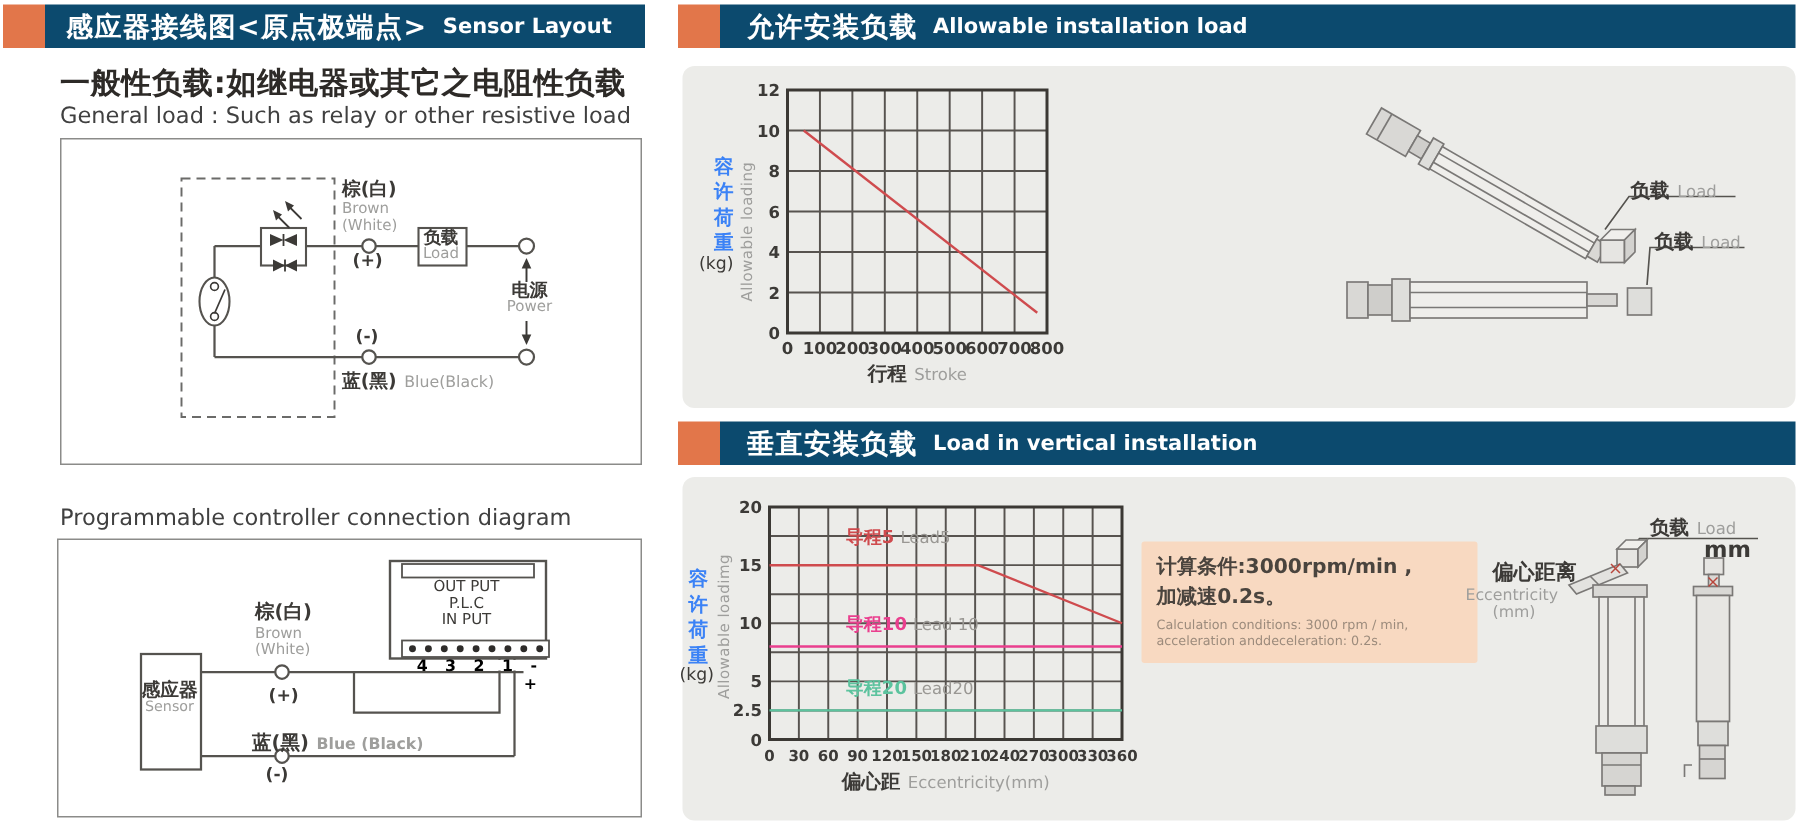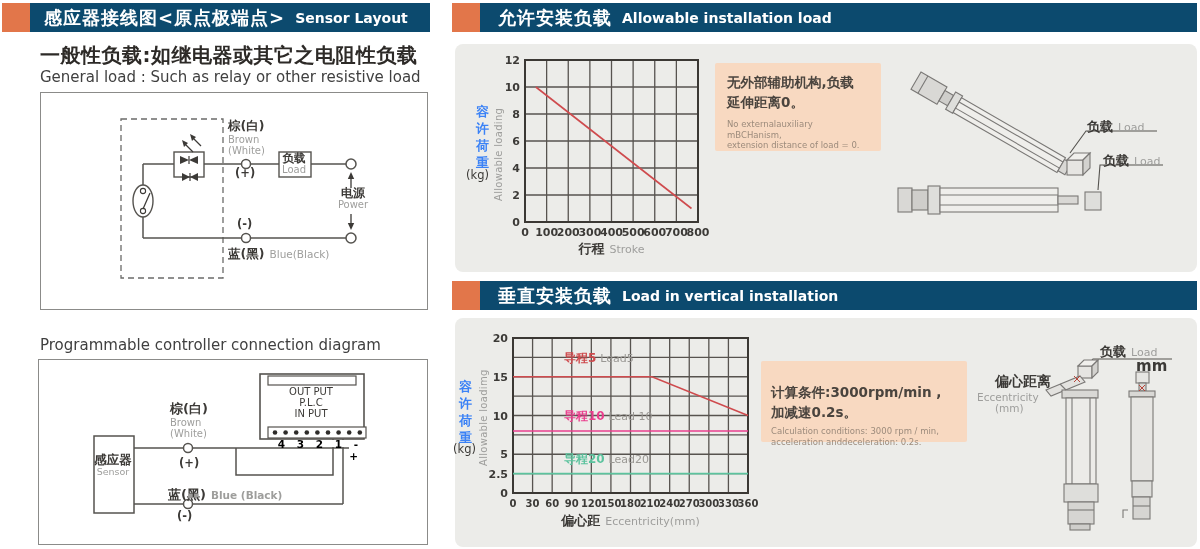--- a/index.html
+++ b/index.html
@@ -238,27 +238,20 @@
       <polyline points="42.8,36.0 198.5,157.5" fill="none" stroke="#cf4b4e" stroke-width="1.6"></polyline>
     </svg>
   <div class="abs vzh" style="left:476px; top:103px;">容许荷重</div>
   <div class="abs kg" style="left:466px; top:168px;">(kg)</div>
   <div class="abs ven" style="left:493px; top:93px; height:108px;">Allowable loading</div>
   <div class="abs xtitle" style="left:525px; top:238px; width:173px;">
     <span class="xzh">行程</span>
     <span class="xen">Stroke</span>
   </div>
 
-  <div class="abs note" style="left:715px; top:63px; width:166px; height:88px;">
-    <div class="nzh">无外部辅助机构,负载</div>
-    <div class="nzh">延伸距离0。</div>
-    <div class="gap"></div>
-    <div class="nen">No externalauxiliary mBCHanism,</div>
-    <div class="nen">extension distance of load = 0.</div>
-  </div>
 
   <svg class="abs" style="left:895px; top:58px;" width="302" height="214" viewBox="0 0 302 214">
     <g transform="translate(26,14) rotate(30)" stroke="#7a7876" stroke-width="1.1">
       <rect x="0" y="0" width="30" height="20" fill="#d9d8d5"></rect>
       <line x1="8" y1="0" x2="8" y2="20" stroke="#7a7876"></line>
       <rect x="30" y="4" width="10" height="12" fill="#cfcecb"></rect>
       <rect x="40" y="0" width="8" height="20" fill="#dededb"></rect>
       <rect x="48" y="2" width="120" height="17" fill="#efeeeb"></rect>
       <line x1="48" y1="7" x2="168" y2="7"></line>
       <line x1="48" y1="14" x2="168" y2="14"></line>
@@ -351,21 +344,21 @@
       <text x="85.91666666666667" y="138.775"><tspan fill="#5cc39e" font-size="12" font-weight="bold">导程20</tspan><tspan fill="#9a9894" font-size="11" dx="4">Lead20</tspan></text>
     </svg>
   <div class="abs vzh" style="left:459px; top:378px;">容许荷重</div>
   <div class="abs kg" style="left:453px; top:442px;">(kg)</div>
   <div class="abs ven" style="left:478px; top:366px; height:100px;">Allowable loadimg</div>
   <div class="abs xtitle" style="left:513px; top:510px; width:235px;">
     <span class="xzh">偏心距</span>
     <span class="xen">Eccentricity(mm)</span>
   </div>
 
-  <div class="abs note" style="left:761px; top:361px; width:206px; height:81px; padding:21px 10px;">
+  <div class="abs note" style="left:761px; top:361px; width:224px; height:81px; padding:7px 10px;">
     <div class="nzh">计算条件:3000rpm/min ,</div>
     <div class="nzh">加减速0.2s。</div>
     <div class="gap" style="height:4px;"></div>
     <div class="nen">Calculation conditions: 3000 rpm / min,</div>
     <div class="nen">acceleration anddeceleration: 0.2s.</div>
   </div>
 
   <svg class="abs" style="left:990px; top:334px;" width="207" height="215" viewBox="0 0 207 215">
     <polyline points="182,25 103,25 97,32" fill="none" stroke="#55534f" stroke-width="1.1"></polyline>
     <g stroke="#7a7876" stroke-width="1.1">

